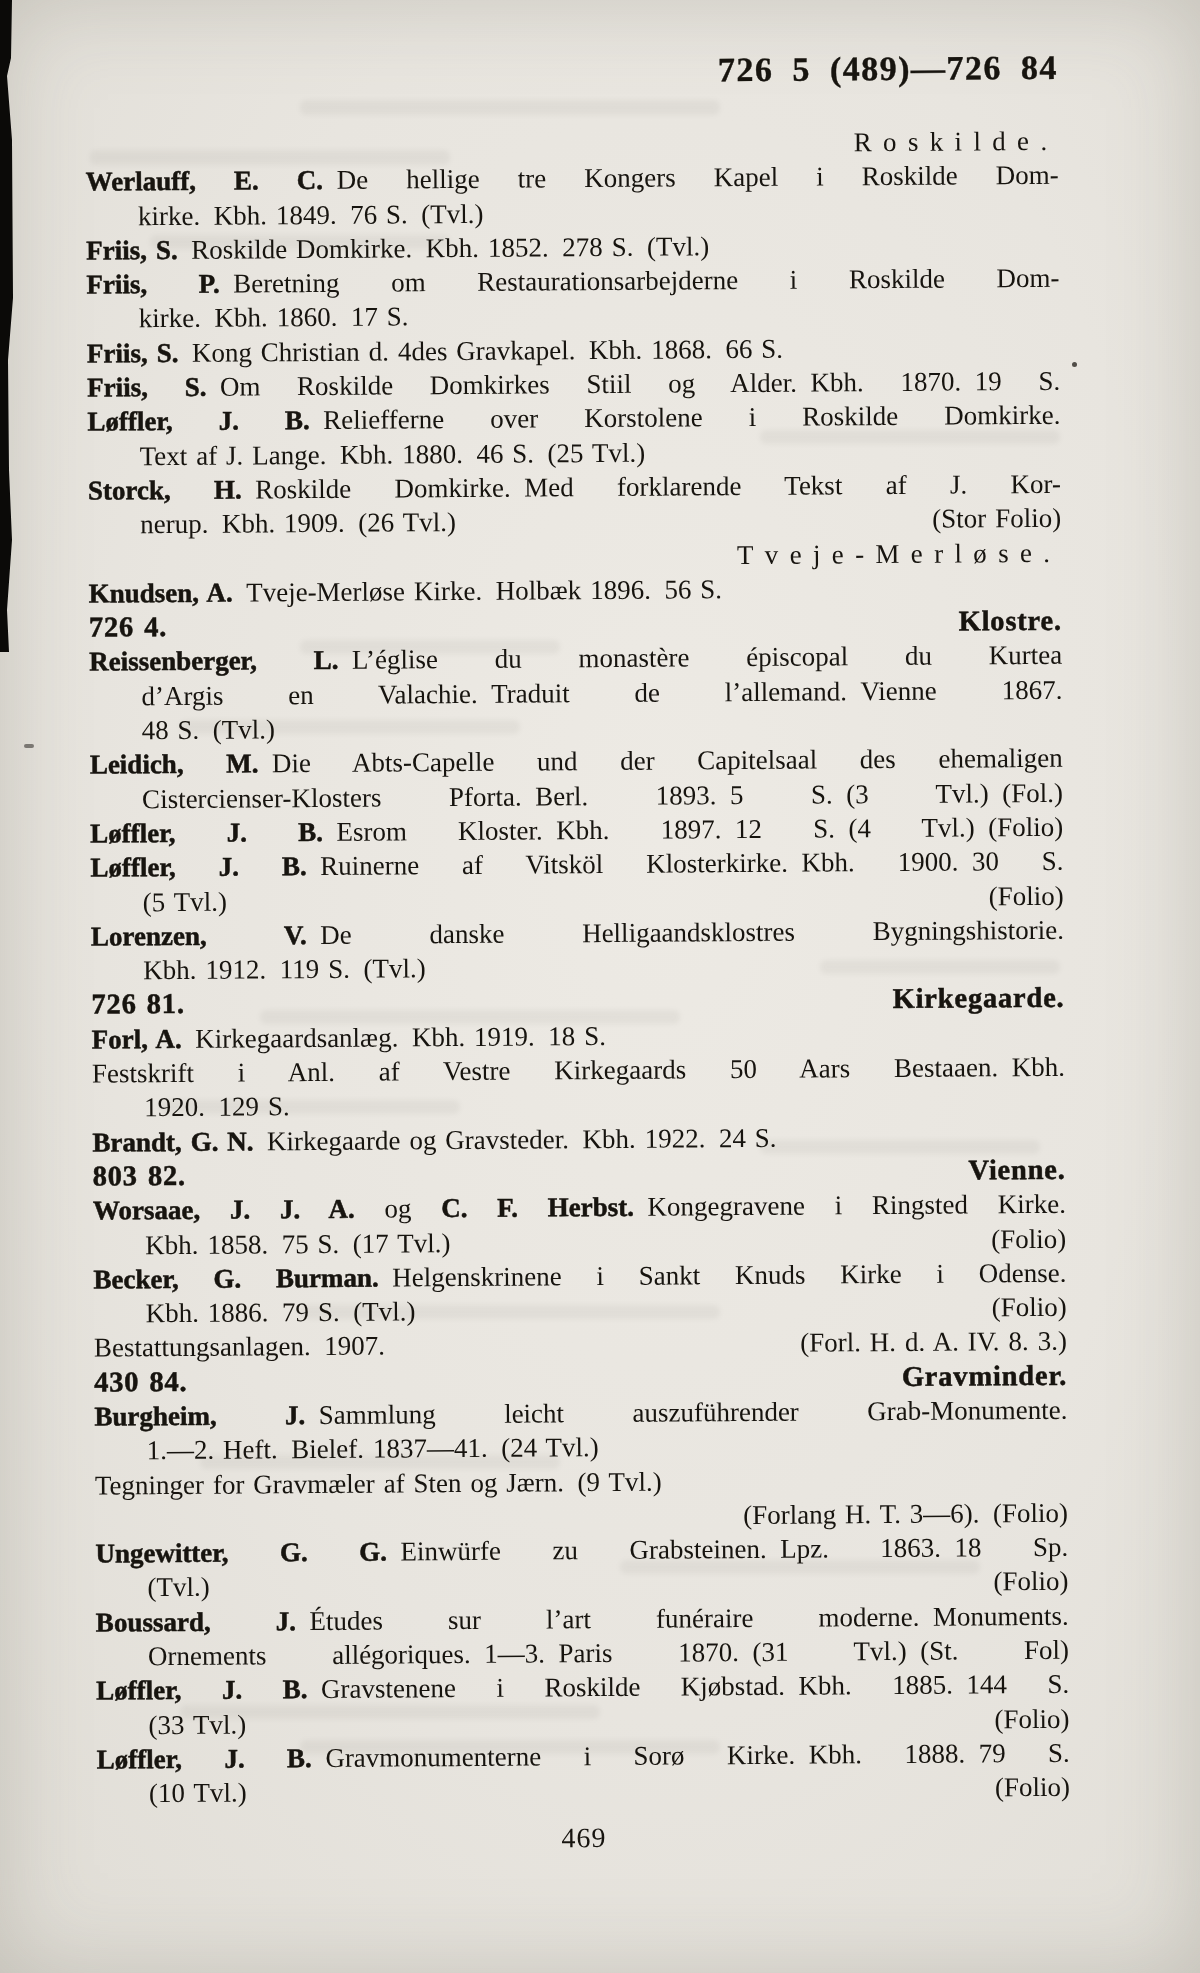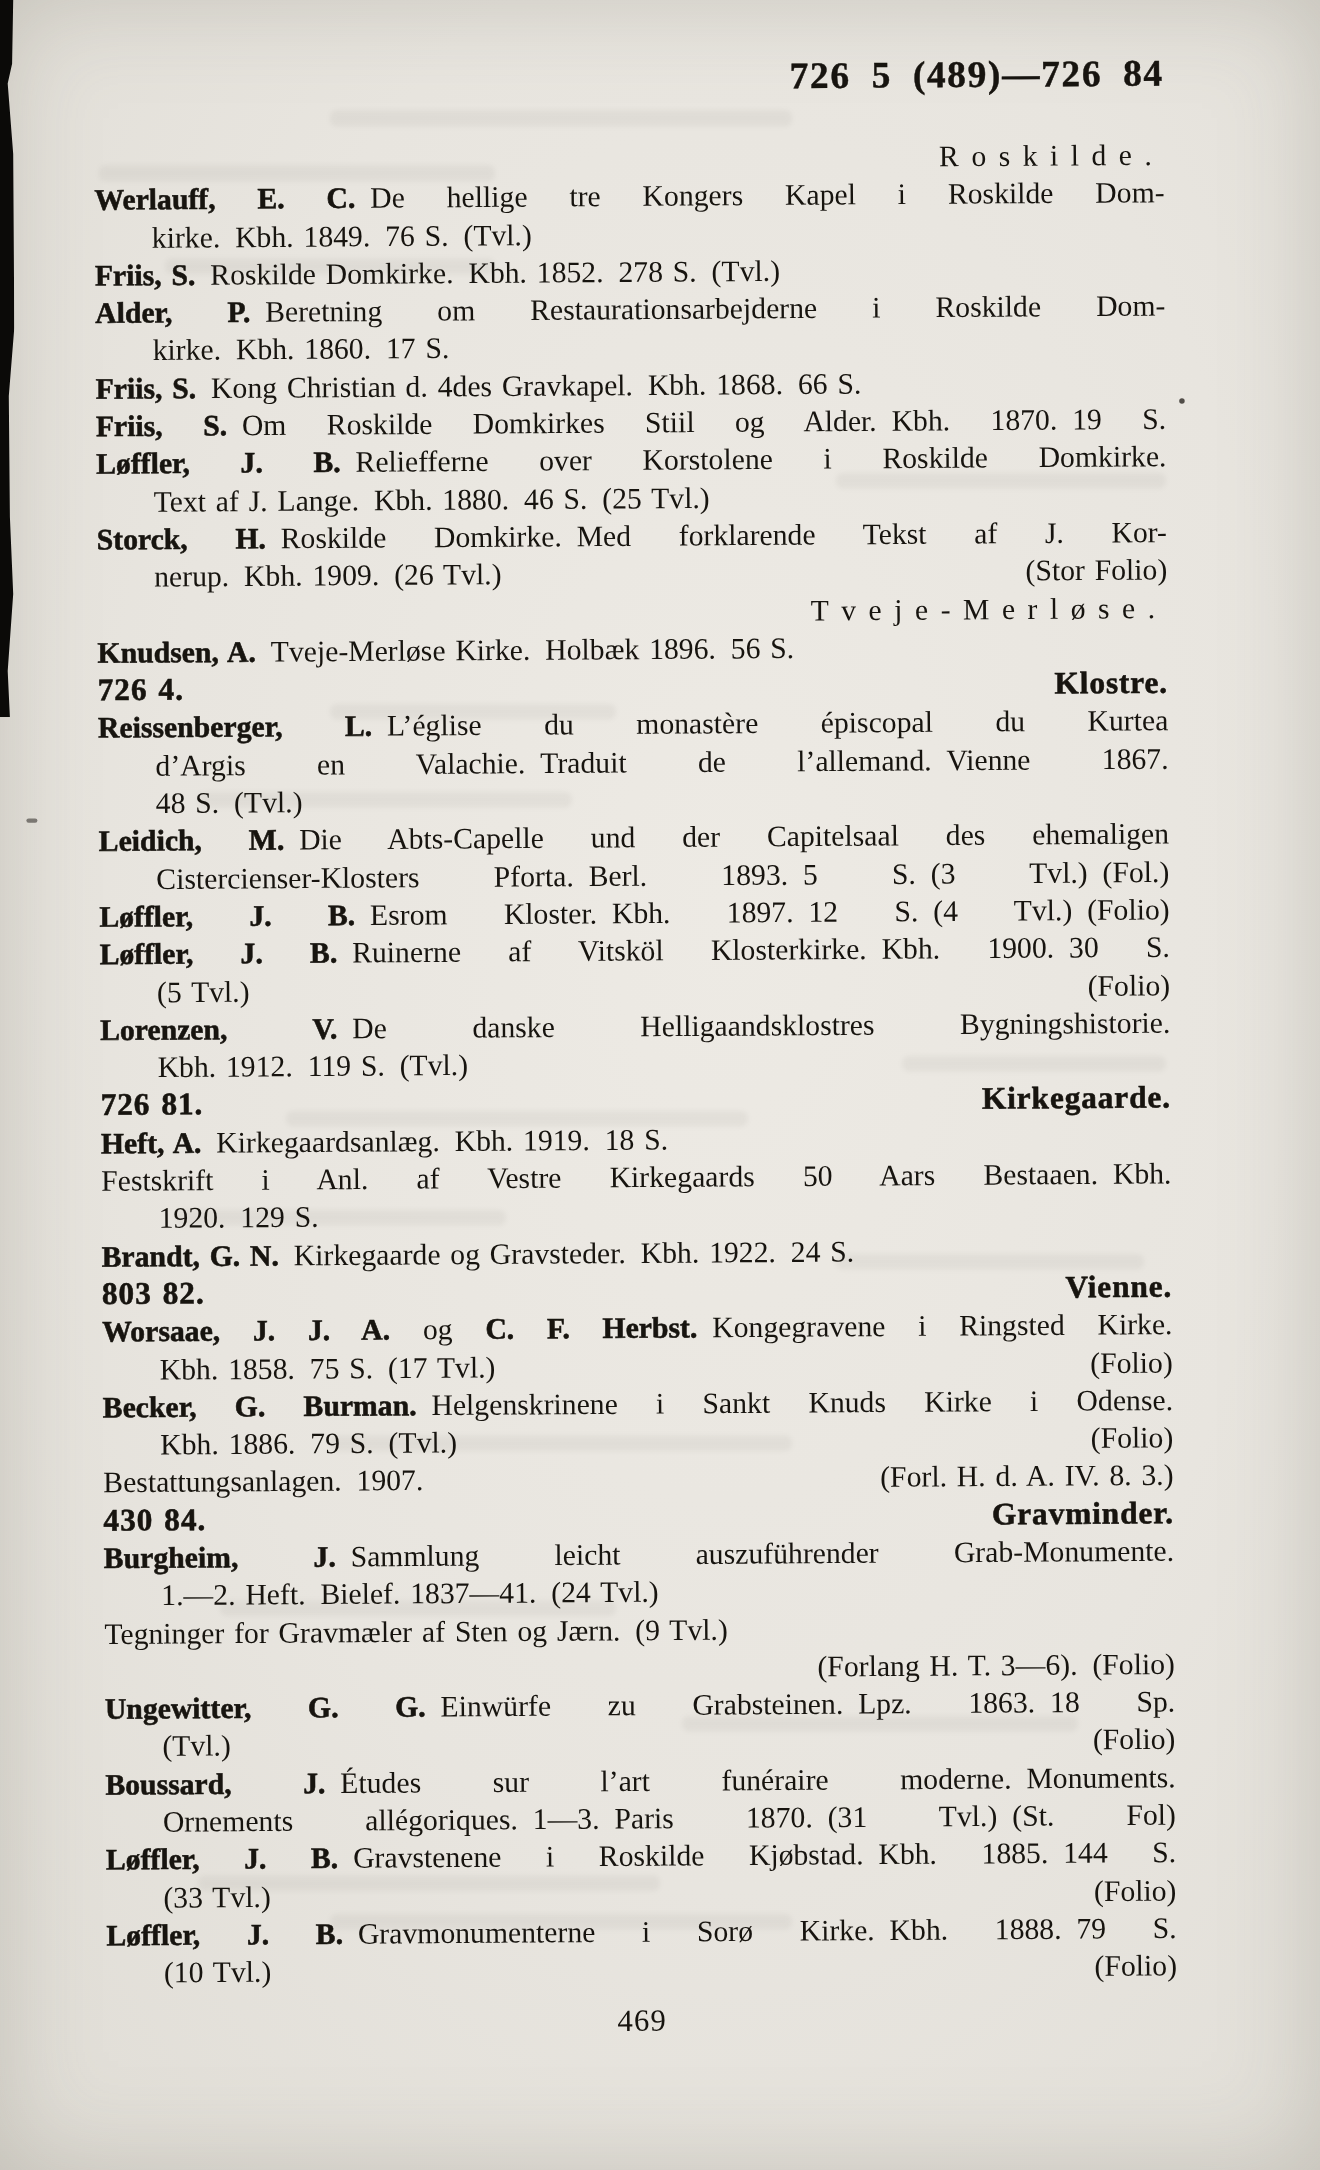--- a/index.html
+++ b/index.html
@@ -71,21 +71,21 @@
   <div class="speck" style="left:1072px;top:362px;width:5px;height:5px;opacity:.8;"></div>
 
   <div class="sheet">
     <div class="header-line">726 5 (489)—726 84</div>
 
     <div class="lines" id="lines">
         <div class="line right ls"><span class="seg">Roskilde.</span></div>
         <div class="line just"><span class="seg bold">Werlauff, E. C.</span><span class="seg"> De hellige tre Kongers Kapel i Roskilde Dom-</span></div>
         <div class="line ind"><span class="seg">kirke. Kbh. 1849. 76 S. (Tvl.)</span></div>
         <div class="line"><span class="seg bold">Friis, S.</span><span class="seg"> Roskilde Domkirke. Kbh. 1852. 278 S. (Tvl.)</span></div>
-        <div class="line just"><span class="seg bold">Alder, P.</span><span class="seg"> Beretning om Restaurationsarbejderne i Roskilde Dom-</span></div>
+        <div class="line just"><span class="seg bold">Friis, P.</span><span class="seg"> Beretning om Restaurationsarbejderne i Roskilde Dom-</span></div>
         <div class="line ind"><span class="seg">kirke. Kbh. 1860. 17 S.</span></div>
         <div class="line"><span class="seg bold">Friis, S.</span><span class="seg"> Kong Christian d. 4des Gravkapel. Kbh. 1868. 66 S.</span></div>
         <div class="line just"><span class="seg bold">Friis, S.</span><span class="seg"> Om Roskilde Domkirkes Stiil og Alder. Kbh. 1870. 19 S.</span></div>
         <div class="line just"><span class="seg bold">Løffler, J. B.</span><span class="seg"> Reliefferne over Korstolene i Roskilde Domkirke.</span></div>
         <div class="line ind"><span class="seg">Text af J. Lange. Kbh. 1880. 46 S. (25 Tvl.)</span></div>
         <div class="line just"><span class="seg bold">Storck, H.</span><span class="seg"> Roskilde Domkirke. Med forklarende Tekst af J. Kor-</span></div>
         <div class="line ind split">
           <span class="lpart"><span class="seg">nerup. Kbh. 1909. (26 Tvl.)</span></span>
           <span class="rpart"><span class="seg">(Stor Folio)</span></span>
         </div>
@@ -105,21 +105,21 @@
         <div class="line ind split">
           <span class="lpart"><span class="seg">(5 Tvl.)</span></span>
           <span class="rpart"><span class="seg">(Folio)</span></span>
         </div>
         <div class="line just"><span class="seg bold">Lorenzen, V.</span><span class="seg"> De danske Helligaandsklostres Bygningshistorie.</span></div>
         <div class="line ind"><span class="seg">Kbh. 1912. 119 S. (Tvl.)</span></div>
         <div class="line split section">
           <span class="lpart"><span class="seg bold">726 81.</span></span>
           <span class="rpart"><span class="seg bold">Kirkegaarde.</span></span>
         </div>
-        <div class="line"><span class="seg bold">Heft, A.</span><span class="seg"> Kirkegaardsanlæg. Kbh. 1919. 18 S.</span></div>
+        <div class="line"><span class="seg bold">Forl, A.</span><span class="seg"> Kirkegaardsanlæg. Kbh. 1919. 18 S.</span></div>
         <div class="line just"><span class="seg">Festskrift i Anl. af Vestre Kirkegaards 50 Aars Bestaaen. Kbh.</span></div>
         <div class="line ind"><span class="seg">1920. 129 S.</span></div>
         <div class="line"><span class="seg bold">Brandt, G. N.</span><span class="seg"> Kirkegaarde og Gravsteder. Kbh. 1922. 24 S.</span></div>
         <div class="line split section">
           <span class="lpart"><span class="seg bold">803 82.</span></span>
           <span class="rpart"><span class="seg bold">Vienne.</span></span>
         </div>
         <div class="line just"><span class="seg bold">Worsaae, J. J. A.</span><span class="seg"> og </span><span class="seg bold">C. F. Herbst.</span><span class="seg"> Kongegravene i Ringsted Kirke.</span></div>
         <div class="line ind split">
           <span class="lpart"><span class="seg">Kbh. 1858. 75 S. (17 Tvl.)</span></span>

